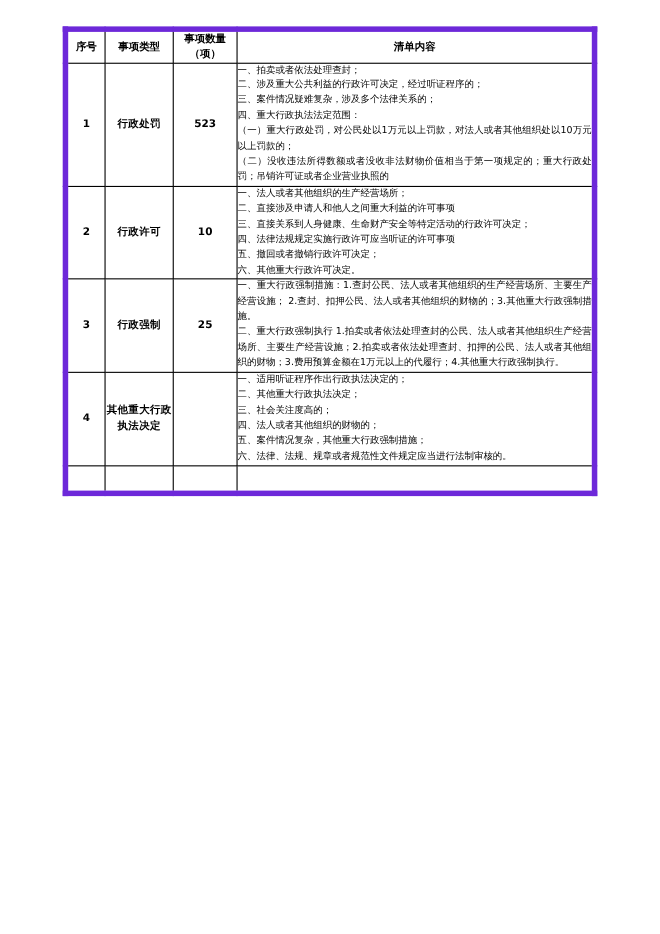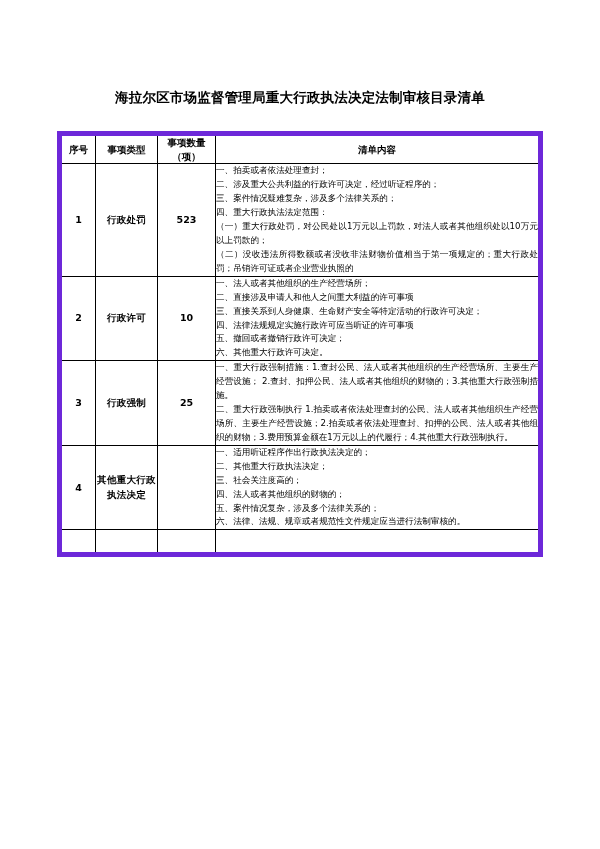--- a/index.html
+++ b/index.html
@@ -84,21 +84,20 @@
   }
   .filler-row td {
     height: 22px;
   }
 </style>
 </head>
 <body>
 
 <div class="page">
 
-  <div class="doc-title">海拉尔区市场监督管理局重大行政执法决定法制审核目录清单</div>
 
   <table class="catalog">
     <colgroup>
       <col class="col-no">
       <col class="col-type">
       <col class="col-count">
       <col class="col-content">
     </colgroup>
     <thead>
       <tr>
@@ -153,21 +152,21 @@
 
       <tr>
         <td class="cell-no">4</td>
         <td class="cell-type">其他重大行政执法决定</td>
         <td class="cell-count"></td>
         <td class="cell-content">
           <p>一、适用听证程序作出行政执法决定的；</p>
           <p>二、其他重大行政执法决定；</p>
           <p>三、社会关注度高的；</p>
           <p>四、法人或者其他组织的财物的；</p>
-          <p>五、案件情况复杂，涉及多个法律关系的；</p>
+          <p>五、案件情况复杂，其他重大行政强制措施；</p>
           <p>六、法律、法规、规章或者规范性文件规定应当进行法制审核的。</p>
         </td>
       </tr>
 
       <tr class="filler-row">
         <td></td>
         <td></td>
         <td></td>
         <td></td>
       </tr>

